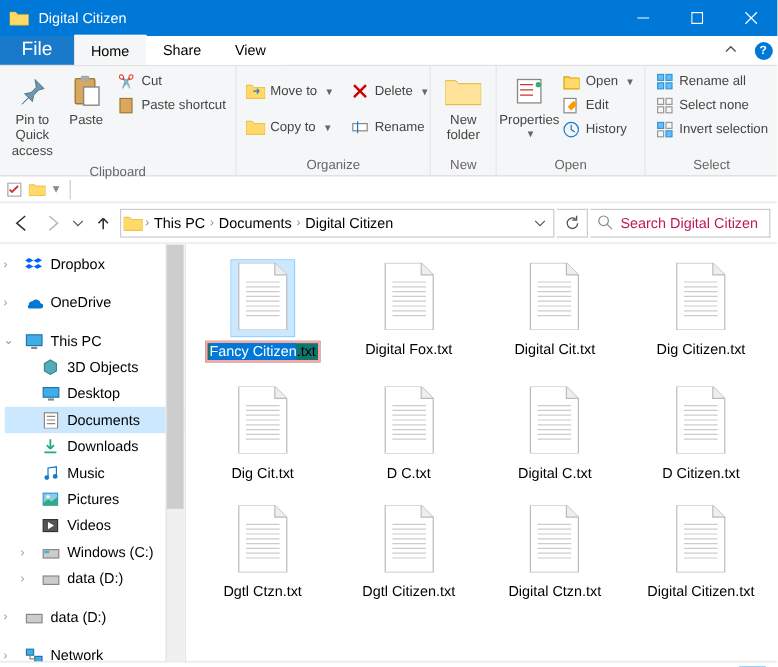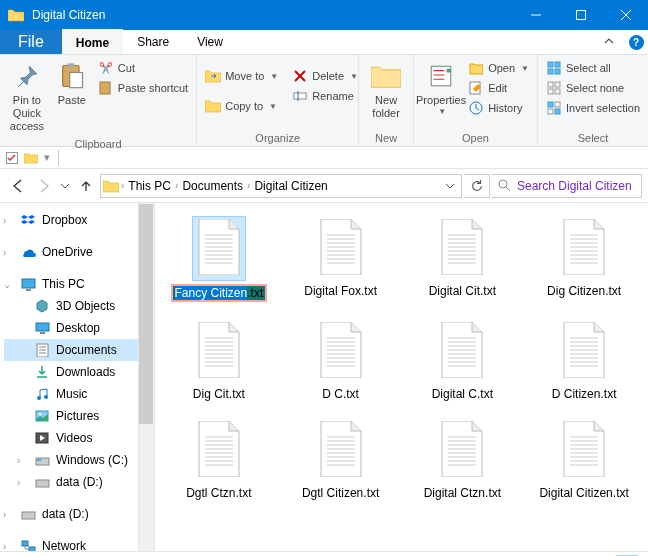--- a/index.html
+++ b/index.html
@@ -7,21 +7,21 @@
   
   .titlebar { height: 30px; background: #0078d7; color: #fff; display: flex; align-items: center; padding-left: 8px; }
   .titlebar .folder-icon { width: 16px; height: 14px; margin-right: 8px; }
   .titlebar .title { flex: 1; font-size: 12px; }
   .winbtn { width: 45px; height: 30px; display: flex; align-items: center; justify-content: center; cursor: default; }
   .winbtn svg { stroke: #fff; fill: none; stroke-width: 1; }
   
   .menubar { height: 25px; background: #fff; display: flex; align-items: stretch; border-bottom: 1px solid #e1e1e1; }
   .file-tab { background: #1979ca; color: #fff; padding: 0 18px; display: flex; align-items: center; font-size: 16px; }
   .menu-tab { padding: 0 14px; display: flex; align-items: center; font-size: 12px; background: #fff; }
-  .menu-tab.active { background: #f5f6f7; border-top: 2px solid #f5f6f7; margin-top: -1px; font-weight: bold; }
+  .menu-tab.active { background: #f5f6f7; border-top: 2px solid #f5f6f7; margin-top: -1px; }
   .menubar .spacer { flex: 1; }
   .collapse { width: 30px; display: flex; align-items: center; justify-content: center; }
   .help { width: 24px; display: flex; align-items: center; justify-content: center; }
   .help-circle { width: 15px; height: 15px; border-radius: 50%; background: #0078d7; color: #fff; font-size: 10px; display: flex; align-items: center; justify-content: center; font-weight: bold; }
   
   .ribbon { height: 92px; background: #f5f6f7; display: flex; border-bottom: 1px solid #dadbdc; }
   .rgroup { display: flex; flex-direction: column; border-right: 1px solid #e1e6ea; padding: 2px 4px 0 4px; }
   .rgroup-body { flex: 1; display: flex; align-items: flex-start; }
   .rgroup-label { text-align: center; font-size: 11px; color: #666; padding: 1px 0 2px 0; }
   .bigbtn { display: flex; flex-direction: column; align-items: center; justify-content: flex-start; padding: 3px 5px; min-width: 44px; text-align: center; font-size: 11px; color: #444; line-height: 1.2; }
@@ -32,21 +32,21 @@
   .dd { font-size: 8px; color: #666; margin-left: 2px; }
   
   .navbar { height: 34px; display: flex; align-items: center; padding: 3px 6px; gap: 2px; border-bottom: 1px solid #e5e5e5; }
   .qat { height: 22px; display: flex; align-items: center; padding: 0 6px; gap: 6px; border-bottom: 1px solid #e5e5e5; }
   .navbtn { width: 24px; height: 24px; display: flex; align-items: center; justify-content: center; color: #555; }
   .navbtn.dis { color: #bbb; }
   .addrbar { flex: 1; height: 24px; border: 1px solid #ccc; display: flex; align-items: center; padding: 0 2px; gap: 2px; }
   .crumb { padding: 0 2px; font-size: 12px; display:flex; align-items:center; gap:3px; }
   .crumb-sep { color: #888; font-size: 10px; }
   .refresh { width: 26px; height: 24px; border: 1px solid #ccc; border-left: none; display: flex; align-items: center; justify-content: center; }
-  .search { width: 150px; height: 24px; border: 1px solid #ccc; border-left: none; display: flex; align-items: center; padding: 0 6px; color: #6d28d9; gap: 6px; font-size: 12px; }
+  .search { width: 150px; height: 24px; border: 1px solid #ccc; border-left: none; display: flex; align-items: center; padding: 0 6px; color: #be185d; gap: 6px; font-size: 12px; }
   
   .body { display: flex; height: 348px; }
   .sidebar { width: 155px; overflow: hidden; position: relative; border-right: 1px solid #e5e5e5; }
   .side-scroll { position: absolute; right: 0; top: 0; width: 16px; height: 100%; background: #f0f0f0; border-left: 1px solid #e5e5e5; }
   .side-thumb { position: absolute; right: 1px; top: 1px; width: 14px; height: 220px; background: #cdcdcd; }
   .side-content { padding: 6px 0 6px 4px; }
   .side-item { display: flex; align-items: center; gap: 6px; padding: 3px 2px 3px 16px; font-size: 12px; white-space: nowrap; }
   .side-item.sel { background: #cce8ff; }
   .side-item .exp { position: absolute; left: 3px; font-size: 10px; color: #999; }
   .side-item .ic { width: 16px; height: 16px; display: flex; align-items: center; justify-content: center; }
@@ -175,21 +175,21 @@
         <div class="smallbtn">
             <span class="ic">
               <svg width="14" height="14">
                 <line x1="2" y1="2" x2="12" y2="12" stroke="#c00" stroke-width="2"></line>
                 <line x1="12" y1="2" x2="2" y2="12" stroke="#c00" stroke-width="2"></line>
               </svg>
             </span>
             <span>Delete</span>
             <span class="dd">▼</span>
           </div>
-        <div class="smallbtn" style="">
+        <div class="smallbtn" style="margin-top:10px">
             <span class="ic">
               <svg width="14" height="14">
                 <rect x="1" y="4" width="12" height="6" fill="#fff" stroke="#888"></rect>
                 <line x1="5" y1="2" x2="5" y2="12" stroke="#1979ca"></line>
               </svg>
             </span>
             <span>Rename</span>
           </div>
       </div>
     </div>
@@ -261,21 +261,21 @@
       <div class="smallcol">
         <div class="smallbtn">
             <span class="ic">
               <svg width="14" height="14">
                 <rect x="1" y="1" width="5" height="5" fill="#6bf" stroke="#39c"></rect>
                 <rect x="8" y="1" width="5" height="5" fill="#6bf" stroke="#39c"></rect>
                 <rect x="1" y="8" width="5" height="5" fill="#6bf" stroke="#39c"></rect>
                 <rect x="8" y="8" width="5" height="5" fill="#6bf" stroke="#39c"></rect>
               </svg>
             </span>
-            <span>Select all</span>
+            <span>Rename all</span>
           </div>
         <div class="smallbtn">
             <span class="ic">
               <svg width="14" height="14">
                 <rect x="1" y="1" width="5" height="5" fill="none" stroke="#999"></rect>
                 <rect x="8" y="1" width="5" height="5" fill="none" stroke="#999"></rect>
                 <rect x="1" y="8" width="5" height="5" fill="none" stroke="#999"></rect>
                 <rect x="8" y="8" width="5" height="5" fill="none" stroke="#999"></rect>
               </svg>
             </span>

